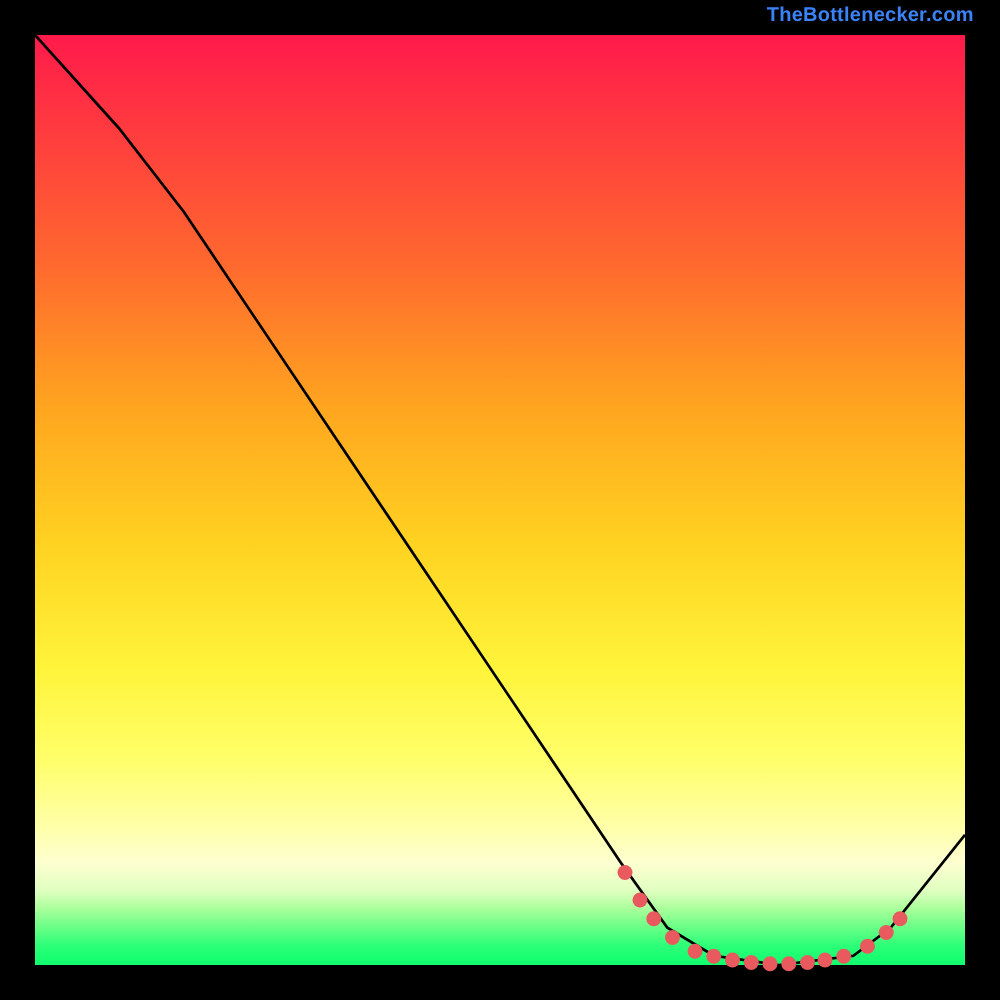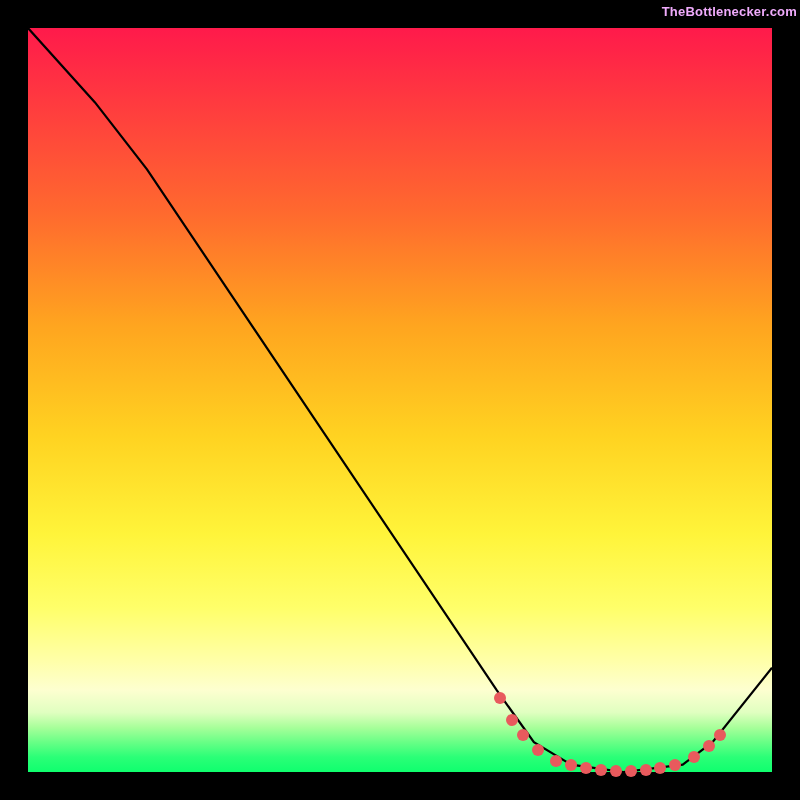--- a/index.html
+++ b/index.html
@@ -7,24 +7,24 @@
     padding: 0;
     width: 800px;
     height: 800px;
     background: #000;
     overflow: hidden;
     font-family: Arial, Helvetica, sans-serif;
   }
   .attribution {
     position: absolute;
     top: 4px;
-    right: 3px;
-    font-size: 13px;
+    right: 21px;
+    font-size: 16px;
     font-weight: 600;
-    color: #f0abfc;
+    color: #3b82f6;
     letter-spacing: 0.2px;
     z-index: 10;
   }
   .frame {
     position: absolute;
     left: 28px;
     top: 28px;
     width: 744px;
     height: 744px;
     background: linear-gradient(

